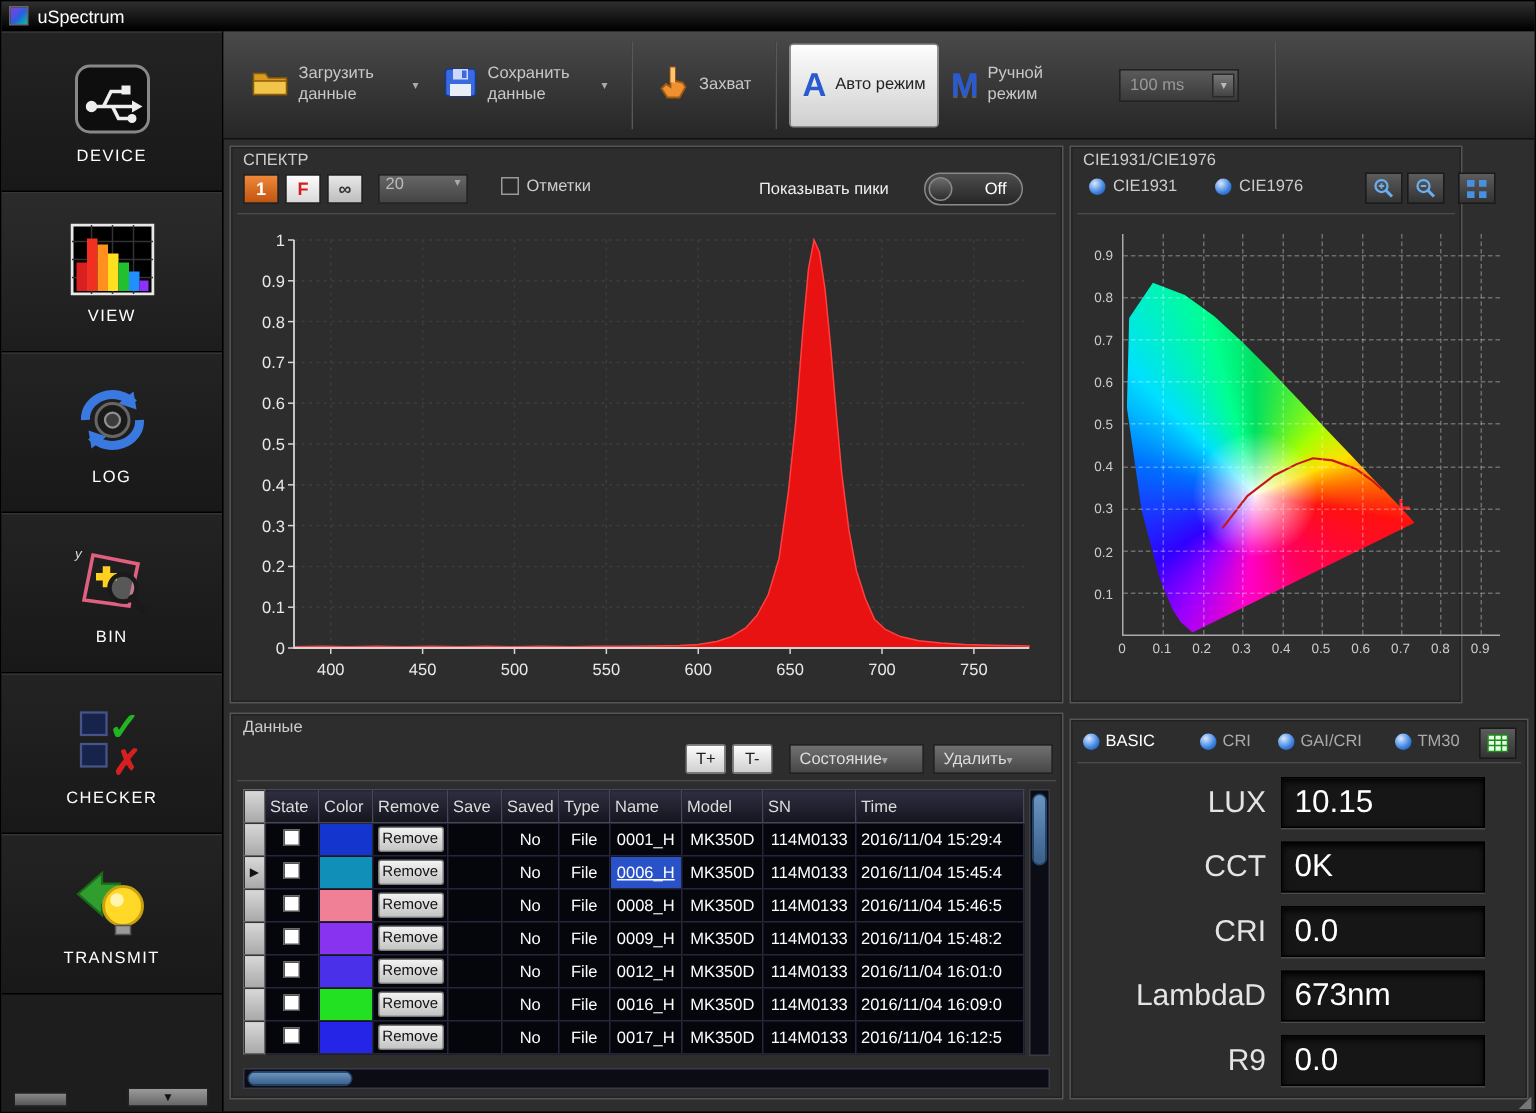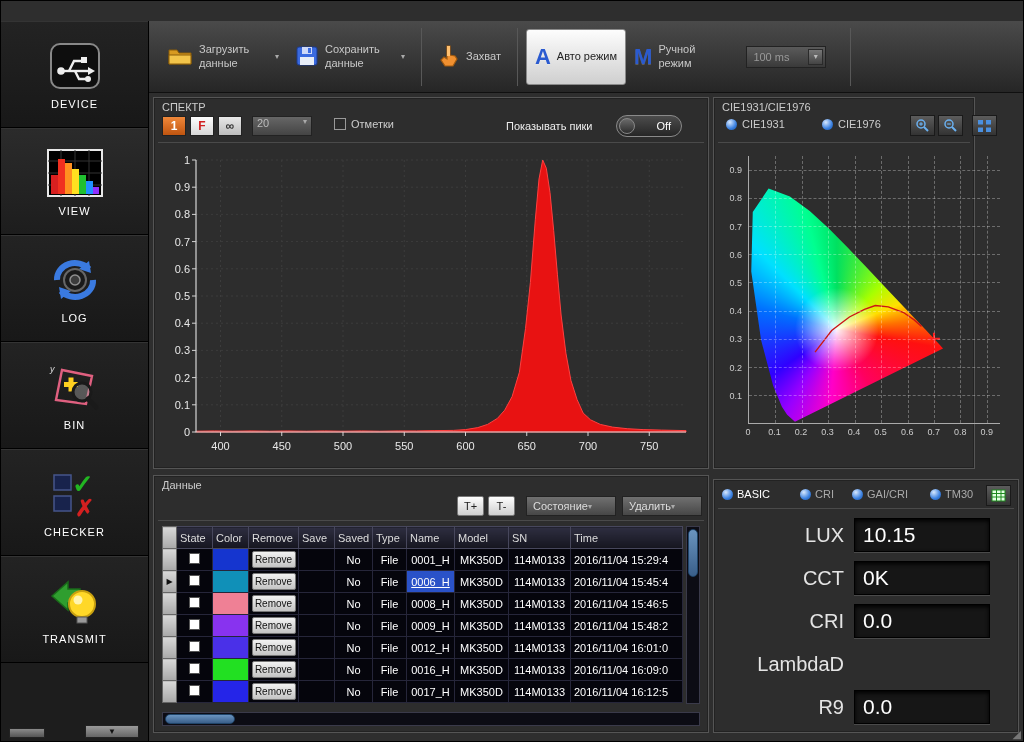--- a/index.html
+++ b/index.html
@@ -84,20 +84,24 @@
 .mrow-value{position:absolute;left:140px;width:136px;height:34px;background:#161616;border:1px solid #000;box-shadow:inset 0 2px 4px #000,0 1px 0 #4a4a4a;color:#fff;font-size:21px;display:flex;align-items:center;padding-left:8px}
 
 #resize-grip{position:absolute;right:2px;bottom:0;color:#777;font-size:11px}
 svg text{font-family:"Liberation Sans",sans-serif}
 </style>
 </head>
 <body>
 
 <div id="app">
 
+  <div id="titlebar">
+    <div id="app-icon"></div>
+    <span id="app-title">uSpectrum</span>
+  </div>
 
   <div id="sidebar">
     <div class="side-item">
       <span class="side-icon">
         <svg width="54" height="50" viewBox="0 0 54 50">
           <rect x="3" y="3" width="48" height="44" rx="9" fill="#0e0e0e" stroke="#888" stroke-width="2"></rect>
           <g stroke="#eee" stroke-width="2.4" fill="none">
             <circle cx="13" cy="30" r="2.6" fill="#eee"></circle>
             <path d="M13 30 L40 30"></path>
             <path d="M21 30 L26 20 L34 20"></path>
@@ -315,21 +319,21 @@
         <text x="485.25" y="300" fill="#e8e8e8" font-size="11" text-anchor="middle">750</text>
       </svg>
   </div>
 
   <div class="panel" style="left:712px;top:96px;width:262px;height:372px">
     <div class="panel-title">CIE1931/CIE1976</div>
     <div class="cie-radio" style="left:12px">
       <span class="radio-dot"></span>
       <span>CIE1931</span>
     </div>
-    <div class="cie-radio" style="left:108px">
+    <div class="cie-radio" style="left:96px">
       <span class="radio-dot"></span>
       <span>CIE1976</span>
     </div>
     <div class="iconbtn" style="left:196px">
       <svg width="16" height="15">
         <circle cx="6" cy="6" r="4" fill="none" stroke="#6ab0f0" stroke-width="1.5"></circle>
         <line x1="4.2" y1="6" x2="7.8" y2="6" stroke="#6ab0f0" stroke-width="1.2"></line>
         <line x1="6" y1="4.2" x2="6" y2="7.8" stroke="#6ab0f0" stroke-width="1.2"></line>
         <line x1="9" y1="9" x2="13" y2="13" stroke="#6ab0f0" stroke-width="2"></line>
       </svg>
@@ -574,18 +578,19 @@
     </div>
     <div class="ctrl-sep" style="top:28px"></div>
 
     <div class="mrow-label" style="top:44px">LUX</div>
     <div class="mrow-value" style="top:38px">10.15</div>
     <div class="mrow-label" style="top:87px">CCT</div>
     <div class="mrow-value" style="top:81px">0K</div>
     <div class="mrow-label" style="top:130px">CRI</div>
     <div class="mrow-value" style="top:124px">0.0</div>
     <div class="mrow-label" style="top:173px">LambdaD</div>
+    <div class="mrow-value" style="top:167px">673nm</div>
     <div class="mrow-label" style="top:216px">R9</div>
     <div class="mrow-value" style="top:210px">0.0</div>
   </div>
 
   <span id="resize-grip">◢</span>
 </div>
 
 </body></html>

